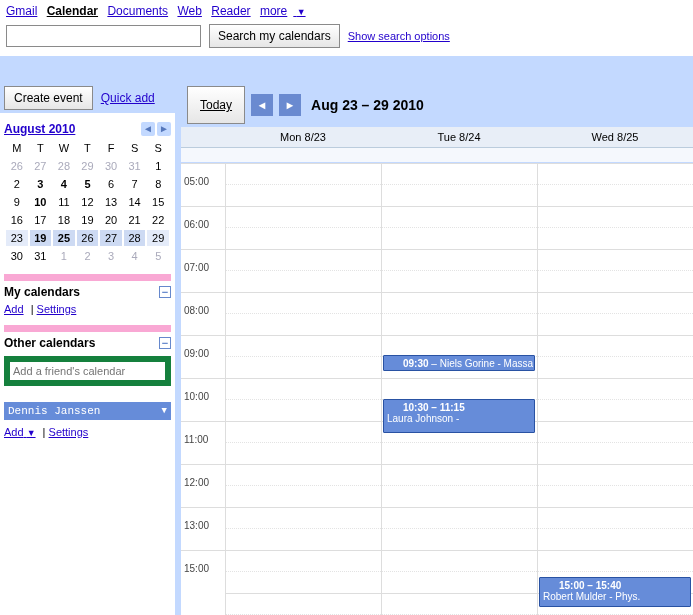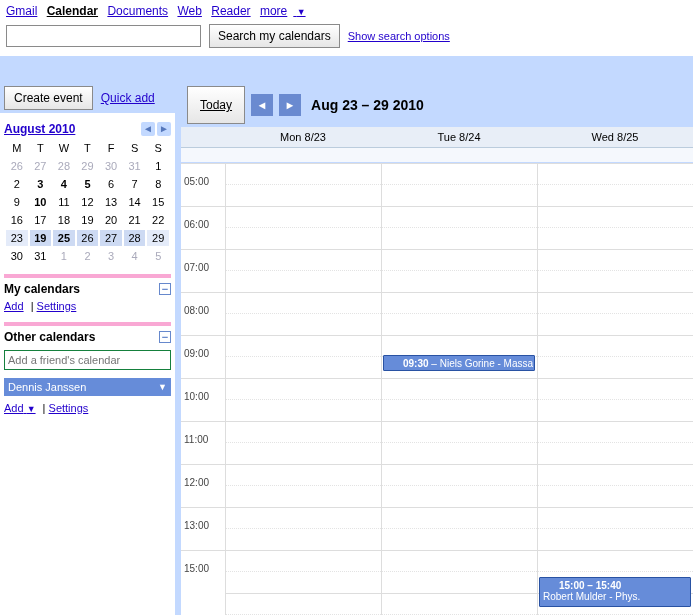--- a/index.html
+++ b/index.html
@@ -28,26 +28,26 @@
   .mini-head { display:flex; justify-content:space-between; align-items:center; padding:2px 0;}
   .mini-head a { font-weight:bold; font-size:12px;}
   .mini-nav span { display:inline-block; width:14px; height:14px; background:#c3d9ff; text-align:center; color:#5577bb; font-size:10px; line-height:14px; border-radius:2px; cursor:pointer; margin-left:2px;}
   .mini-grid { width:100%; }
   .mini-grid td, .mini-grid th { text-align:center; padding:2px 0; font-size:11px; width:14.28%; }
   .mini-grid th { font-weight:normal; color:#000;}
   .mini-grid td.other { color:#aab; }
   .mini-grid td.bold { font-weight:bold; }
   .mini-grid tr.hl td { background:#cddaf3; }
   .mini-grid tr.hl td:first-child, .mini-grid tr.hl td:last-child { background:#e4ebf9;}
-  .section-head { font-weight:bold; font-size:12px; border-top:4px solid #f9a8d4; margin-top:8px; padding:4px 0 2px; display:flex; justify-content:space-between; align-items:center;}
+  .section-head { font-weight:bold; font-size:12px; border-top:7px solid #f9a8d4; margin-top:8px; padding:4px 0 2px; display:flex; justify-content:space-between; align-items:center;}
   .section-head .toggle { width:12px;height:12px;border:1px solid #6688cc;color:#6688cc;font-size:11px;line-height:10px;text-align:center;cursor:pointer;}
   .section-actions { font-size:11px; padding:2px 0;}
   .section-actions a { margin-right:4px;}
-  .friend-input { width:100%; border:1px solid #15803d; padding:3px; font-size:11px; color:#777; margin-top:4px;}
-  .cal-entry { background:#668cd9; color:#fff; padding:3px 4px; margin-top:8px; display:flex; justify-content:space-between; align-items:center; font-size:11px;}
+  .friend-input { width:100%; border:6px solid #15803d; padding:3px; font-size:11px; color:#777; margin-top:4px;}
+  .cal-entry { background:#668cd9; color:#fff; padding:3px 4px; margin-top:16px; display:flex; justify-content:space-between; align-items:center; font-size:11px;font-family:Liberation Mono, monospace;}
   .cal-entry .chev { font-size:9px; }
   .toolbar { background:#c3d9ff; padding:3px 6px; display:flex; align-items:center; gap:6px;}
   .today-btn { border:1px solid #8a8a8a; background:linear-gradient(#fff,#e6e6e6); padding:11px 12px; cursor:pointer; font-size:12px;text-decoration:underline;}
   .navbtn { width:22px; height:22px; background:#6a8ad0; color:#fff; display:inline-flex; align-items:center; justify-content:center; cursor:pointer; font-size:11px;}
   .range { font-weight:bold; font-size:14px; margin-left:4px;}
   .dayheads { display:flex; background:#e8eef7; border-bottom:1px solid #bcd;}
   .time-gutter-head { width:44px;}
   .daycol-head { flex:1; text-align:center; font-size:11px; padding:4px 0;}
   .allday { height:15px; background:#f5f8fd; border-bottom:1px solid #c3d9ff;}
   .grid { position:relative; height:490px; overflow:hidden;}
@@ -259,20 +259,24 @@
             <div class="halfline" style="top: 279px;"></div>
             <div class="hourline" style="top: 301px;"></div>
             <div class="halfline" style="top: 322px;"></div>
             <div class="hourline" style="top: 344px;"></div>
             <div class="halfline" style="top: 365px;"></div>
             <div class="hourline" style="top: 387px;"></div>
             <div class="halfline" style="top: 408px;"></div>
             <div class="hourline" style="top: 430px;"></div>
             <div class="halfline" style="top: 451px;"></div>
             <div class="event single-line" style="top: 192px; height: 16px;"><span class="time">09:30</span> – Niels Gorine - Massa</div>
+            <div class="event" style="top: 236px; height: 34px;">
+              <div class="time">10:30 – 11:15</div>
+              <div>Laura Johnson -</div>
+            </div>
           </div>
         <div class="daycol">
             <div class="hourline" style="top: 0px;"></div>
             <div class="halfline" style="top: 21px;"></div>
             <div class="hourline" style="top: 43px;"></div>
             <div class="halfline" style="top: 64px;"></div>
             <div class="hourline" style="top: 86px;"></div>
             <div class="halfline" style="top: 107px;"></div>
             <div class="hourline" style="top: 129px;"></div>
             <div class="halfline" style="top: 150px;"></div>

